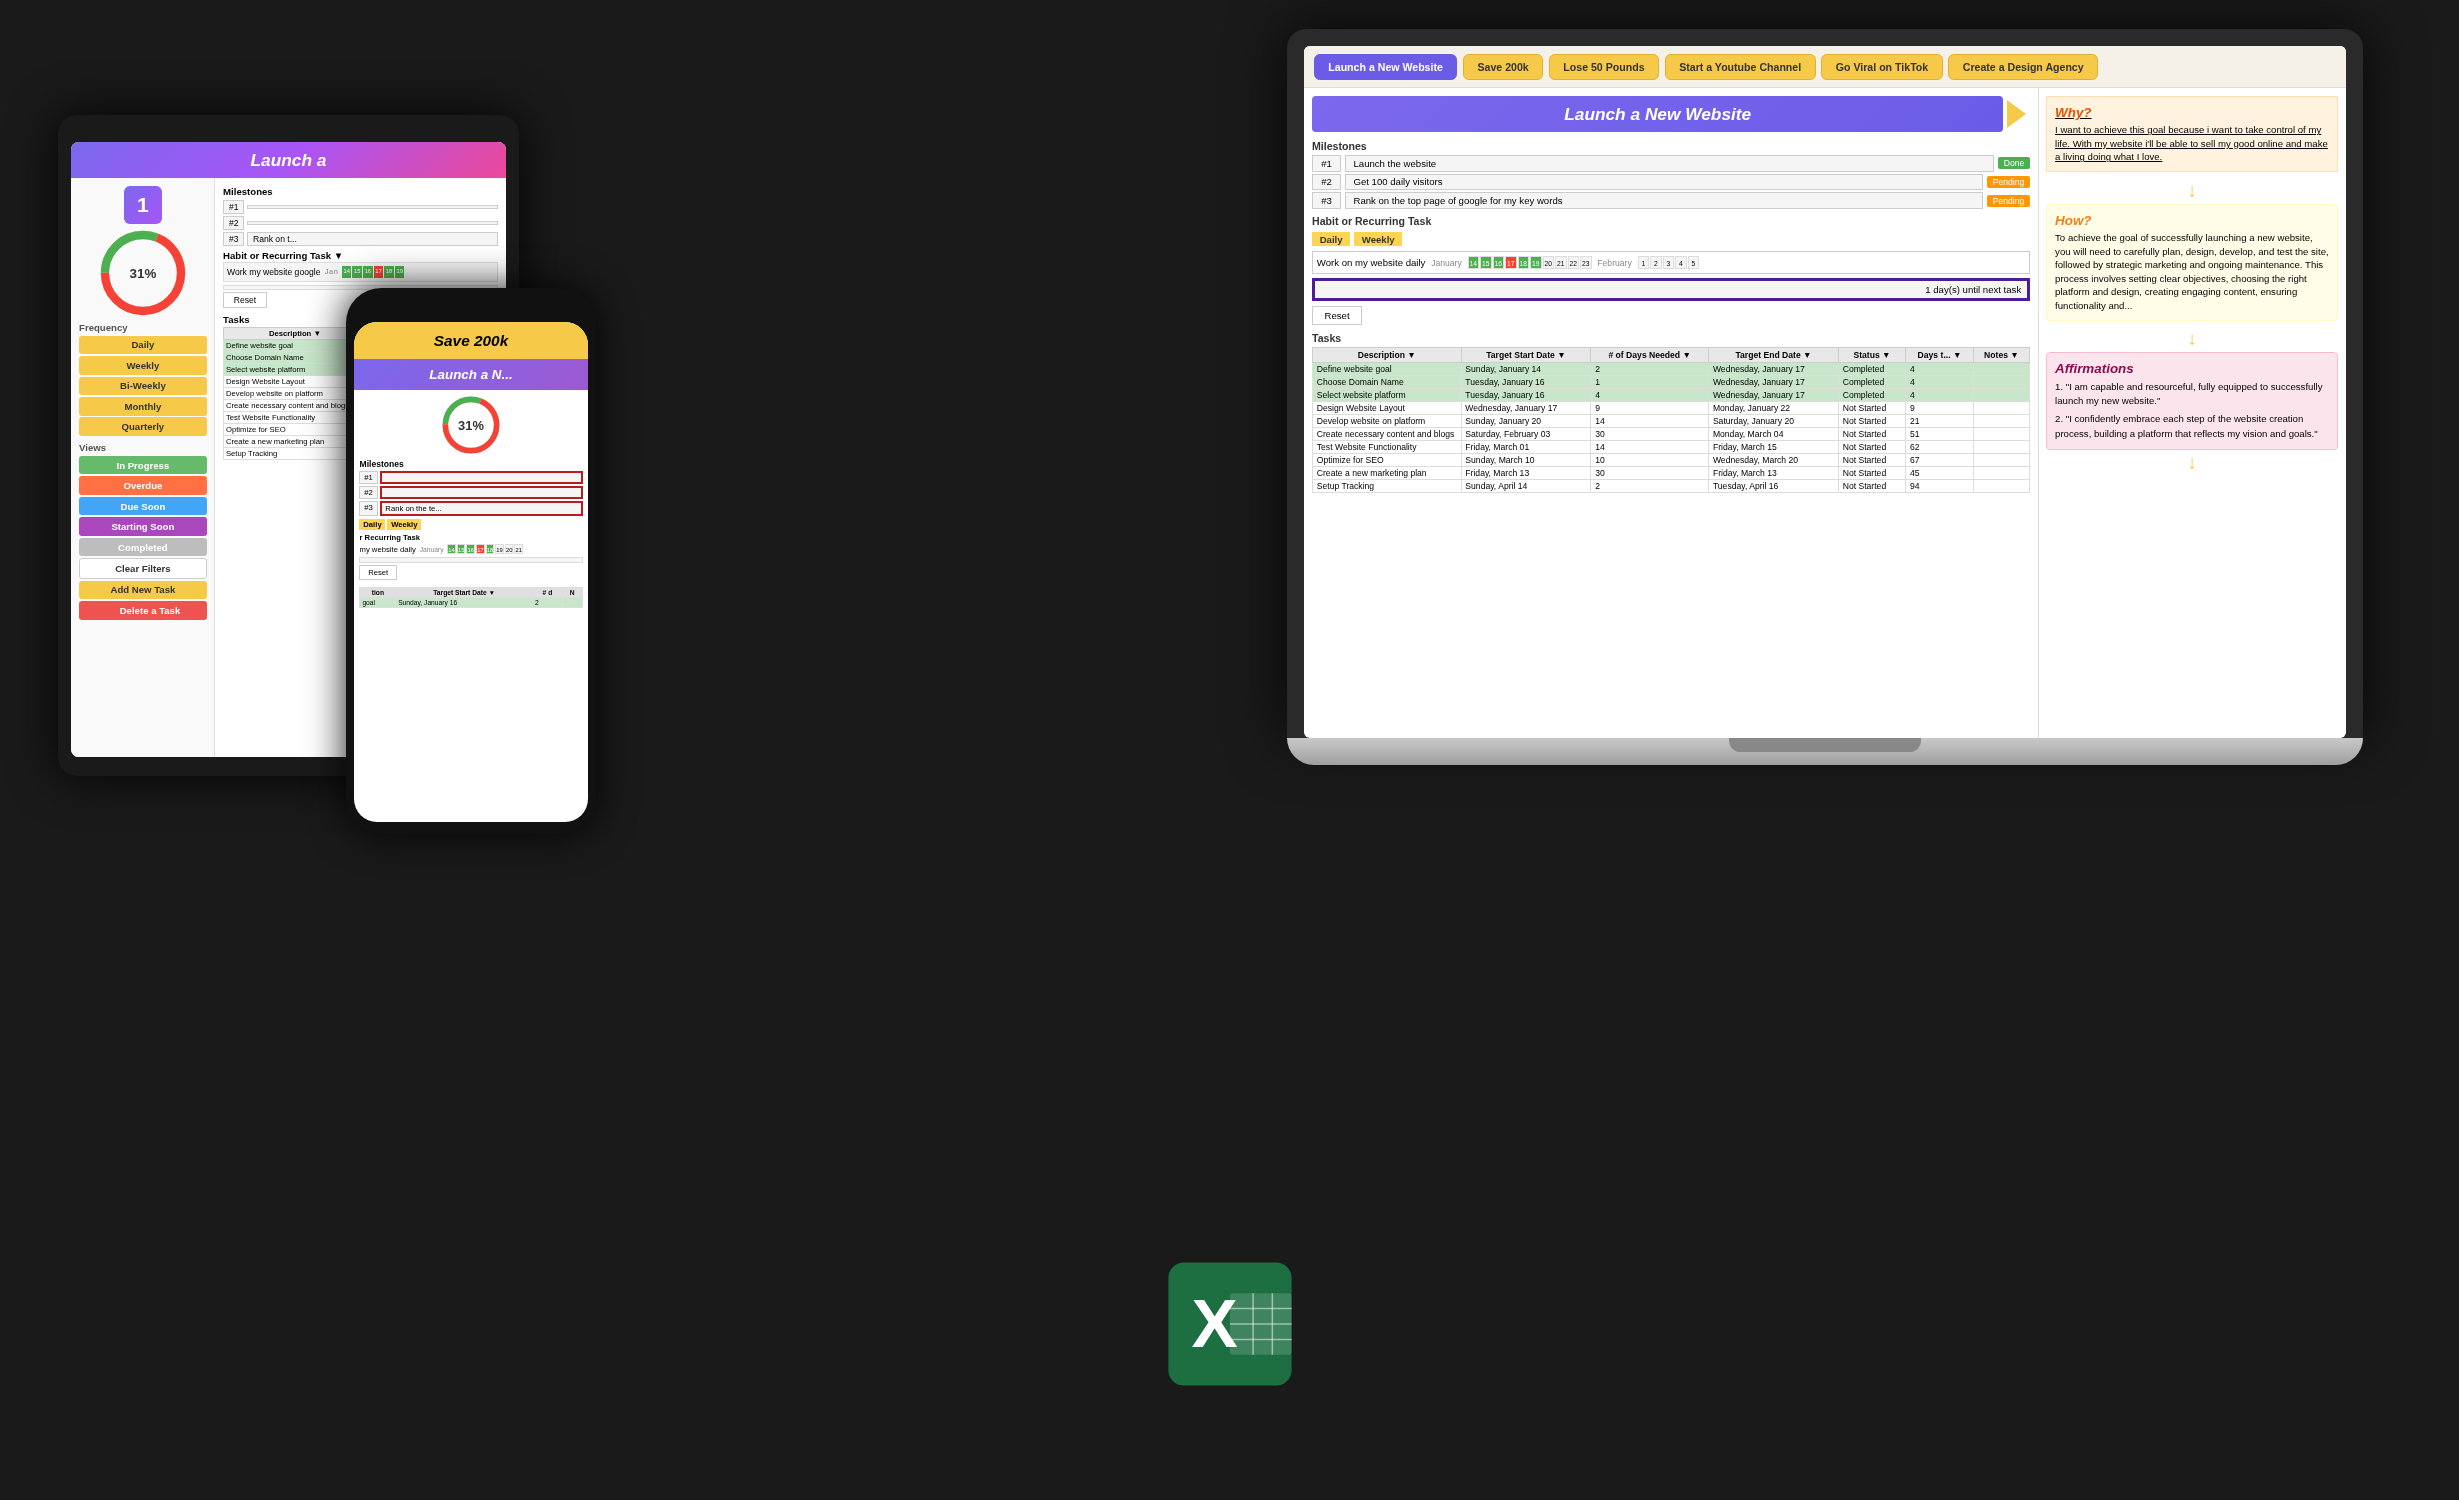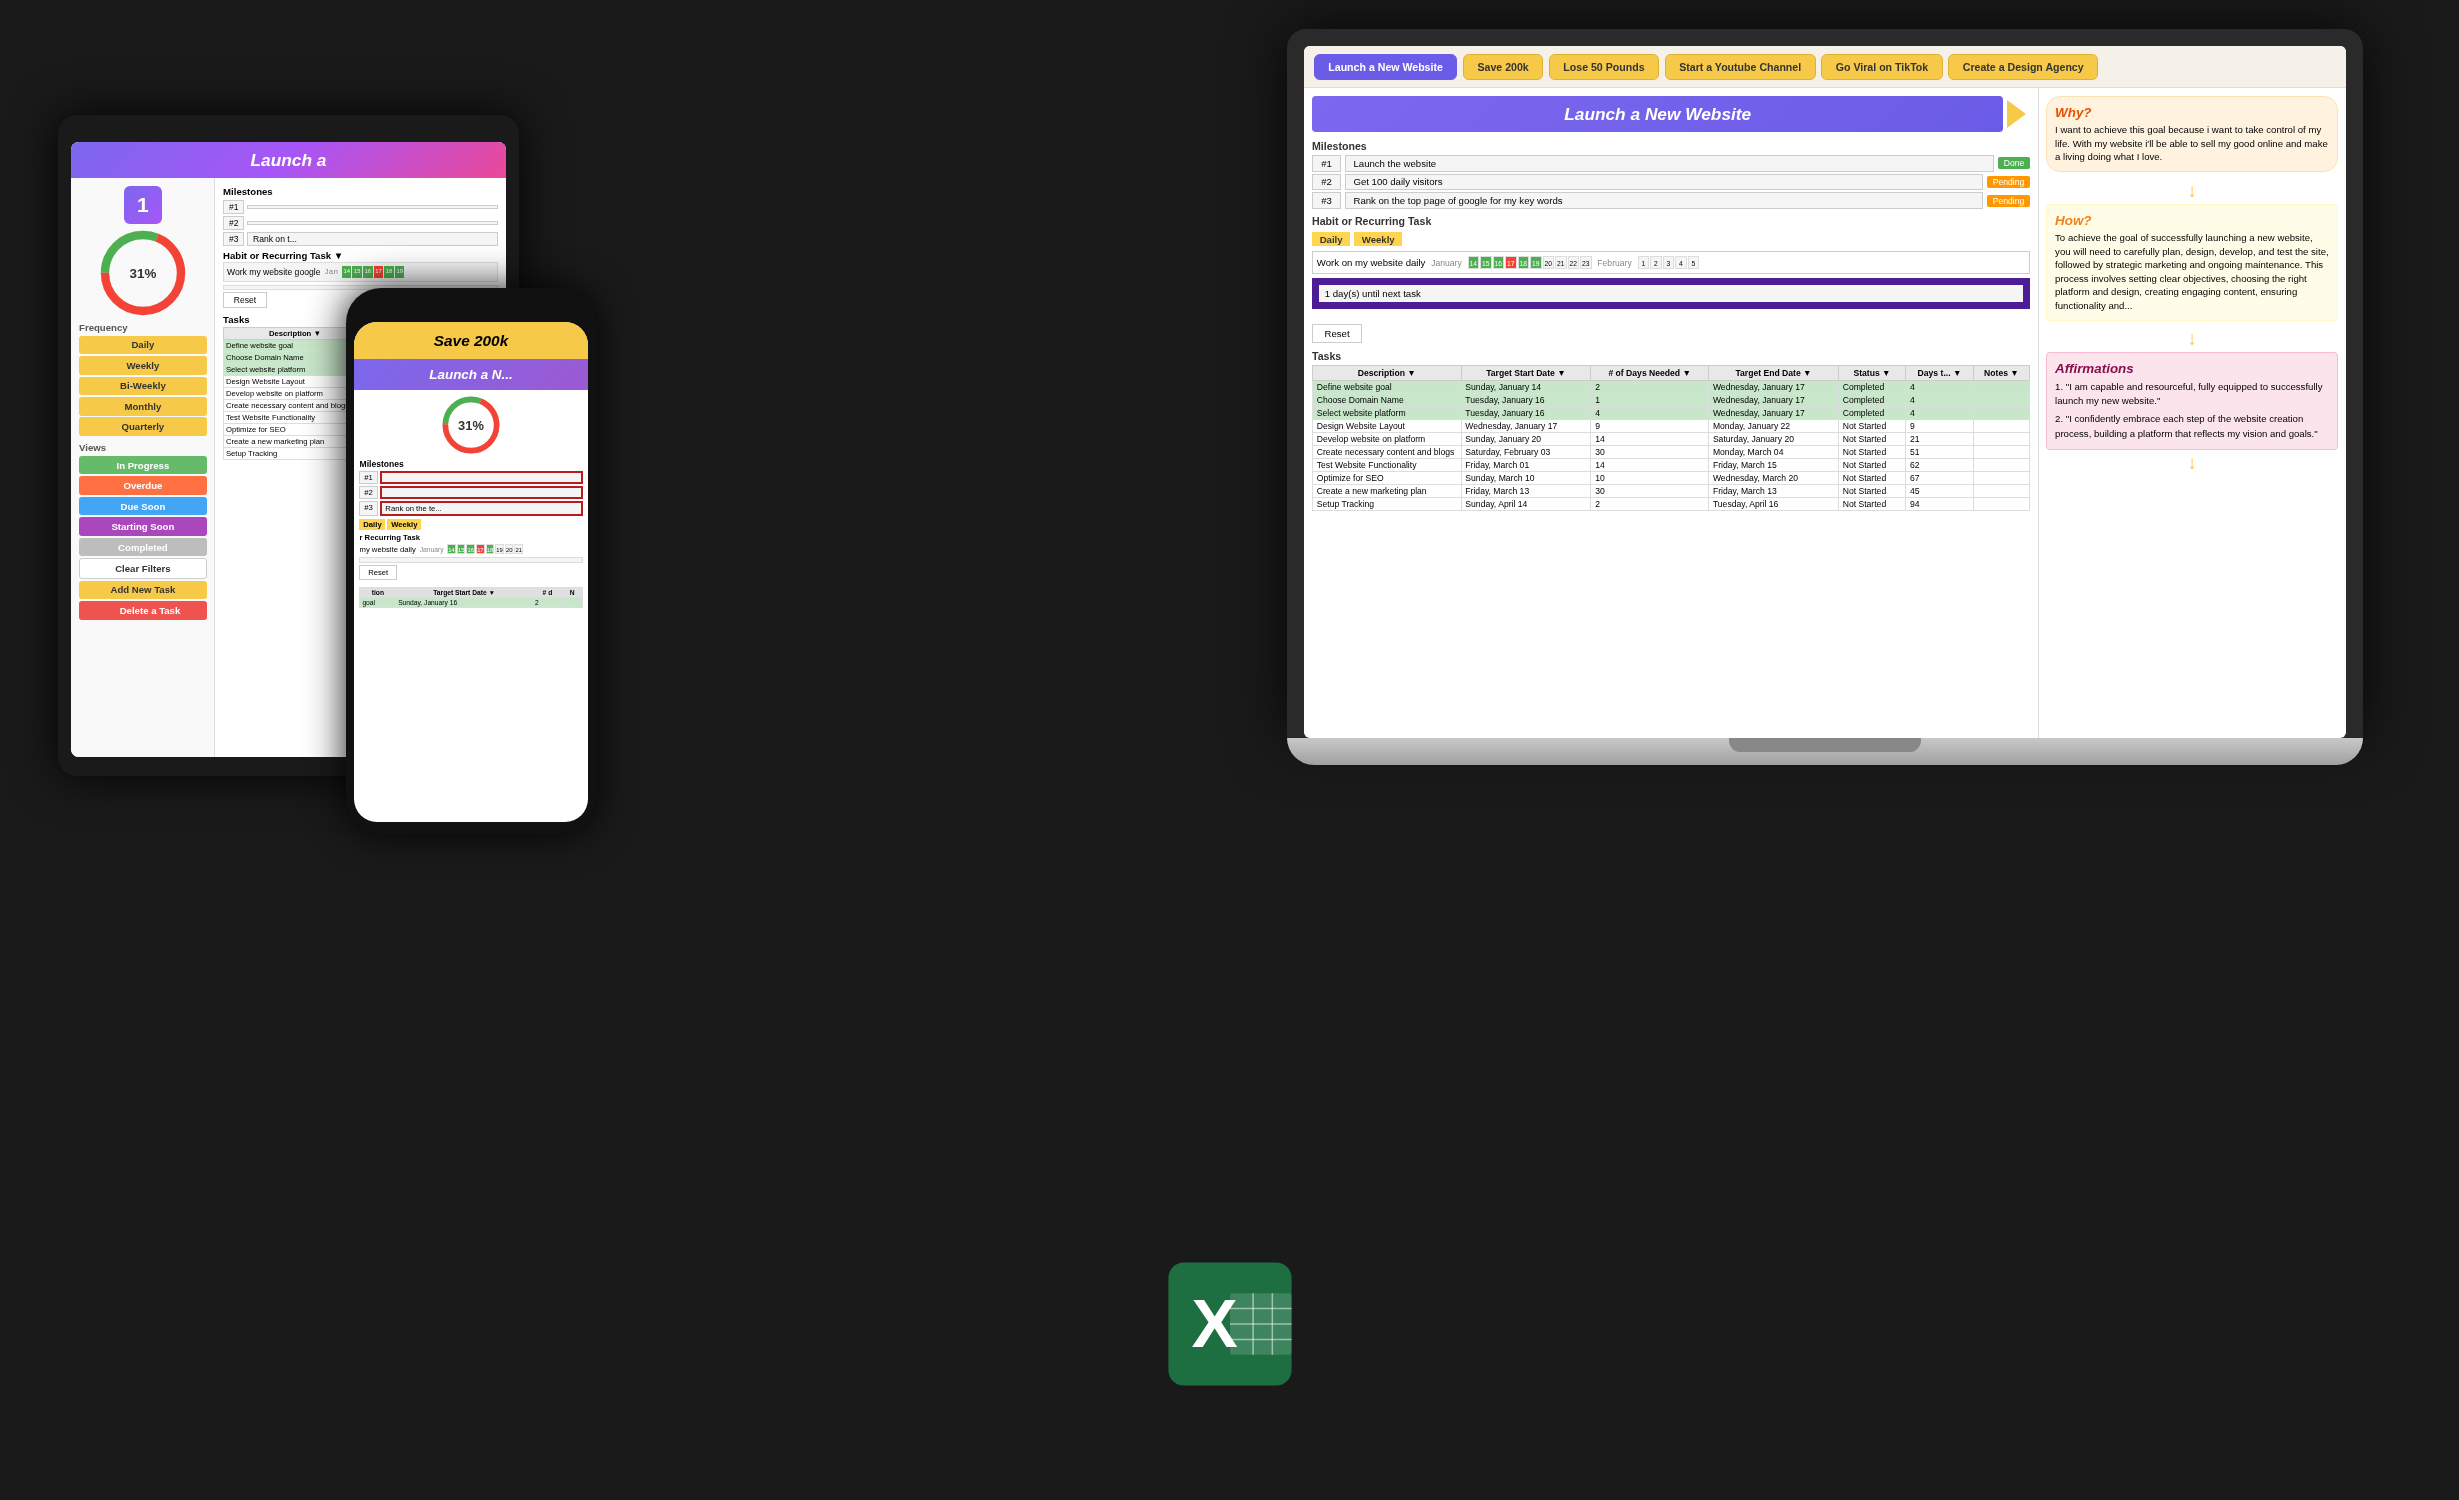--- a/index.html
+++ b/index.html
@@ -220,21 +220,22 @@
       max-width: 115px;
     }
     .status-completed { background: #c8e6c9; }
 
     
     .why-box {
       background: #fff3e0;
       border: 1px solid #ffe0b2;
       padding: 7.7px;
       margin-bottom: 7.7px;
-      border-radius: 14px;
+      border-radius: 0;
+      text-decoration: underline;
     }
     .why-title {
       font-size: 13.4px;
       font-weight: bold;
       font-style: italic;
       color: #e65100;
       margin-bottom: 3.8px;
     }
     .how-box {
       background: #fffde7;
@@ -583,21 +584,21 @@
                 </div>
                 <div style="font-size:8.6px;color:#888;">February</div>
                 <div class="calendar-strip">
                   <div class="cal-cell gray">1</div>
                   <div class="cal-cell gray">2</div>
                   <div class="cal-cell gray">3</div>
                   <div class="cal-cell gray">4</div>
                   <div class="cal-cell gray">5</div>
                 </div>
               </div>
-              <div style="background:#f5f5f5;border:7px solid #4c1d95;padding:2.9px 5.8px;font-size:9.6px;text-align:left;margin-bottom:14px;">1 day(s) until next task</div>
+              <div style="background:#f5f5f5;border:3px solid #4c1d95;padding:2.9px 5.8px;font-size:9.6px;text-align:right;margin-bottom:4px;">1 day(s) until next task</div>
               <button style="font-size:9.6px;padding:2.9px 11.5px;border:1px solid #ccc;background:#fff;cursor:pointer;">Reset</button>
 
               
               <div class="section-label" style="margin-top:7.7px;">Tasks</div>
               <table class="tasks-table">
                 <thead>
                   <tr>
                     <th>Description ▼</th>
                     <th>Target Start Date ▼</th>
                     <th># of Days Needed ▼</th>

